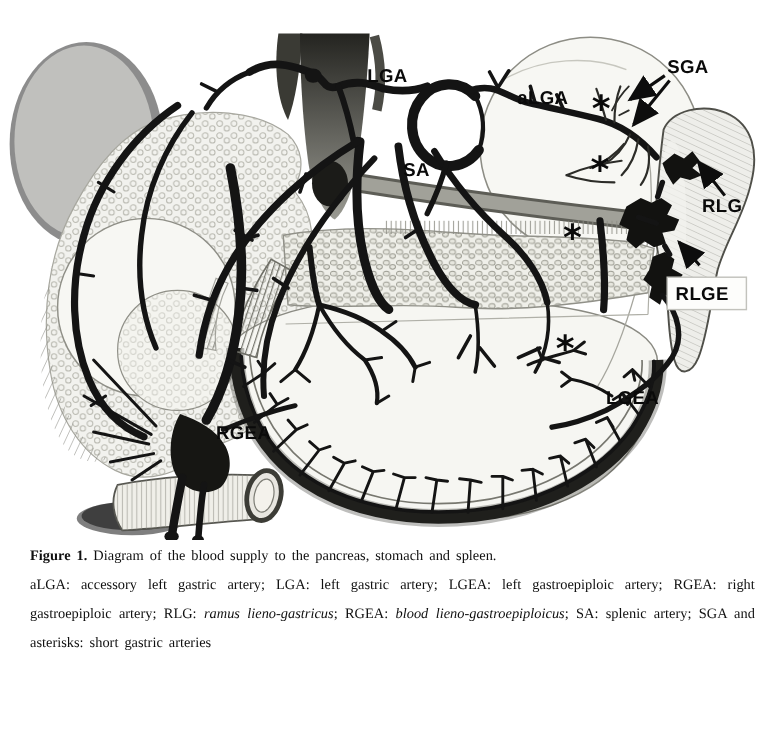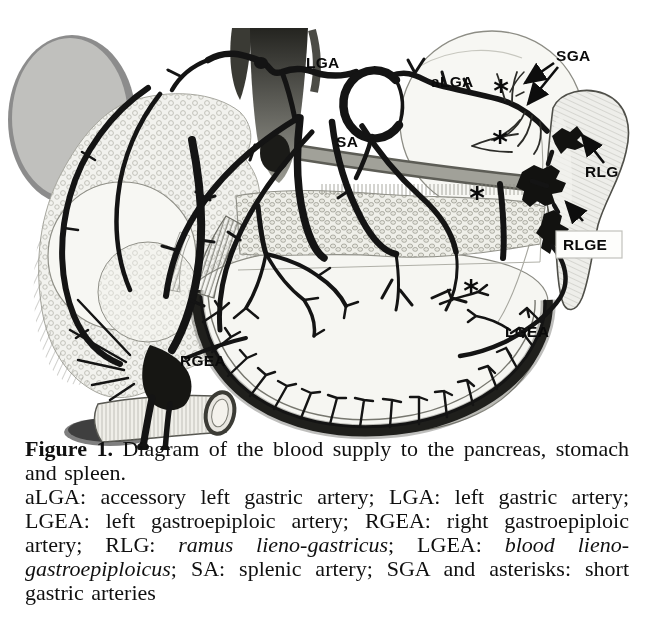--- a/index.html
+++ b/index.html
@@ -1,20 +1,20 @@
 <!DOCTYPE html>
 <html><head>
 <meta charset="utf-8">
 <style>
   html,body{margin:0;padding:0;background:#fff;}
   .page{position:relative;width:650px;height:625px;background:#ffffff;overflow:hidden;
         font-family:"Liberation Sans",sans-serif;}
   .diagram{position:absolute;left:0;top:0;}
-  .caption{position:absolute;left:25px;width:604px;top:437px;
-           font-family:"Liberation Serif",serif;font-size:22px;line-height:24px;
+  .caption{position:absolute;left:25px;width:604px;top:451px;
+           font-family:"Liberation Serif",serif;font-size:12px;line-height:24px;
            color:#101010;text-align:justify;word-spacing:2px;}
   .caption p{margin:0;}
   .caption .figlab{font-weight:bold;}
   .caption i{font-style:italic;}
   svg text.lab{font-family:"Liberation Sans",sans-serif;font-weight:700;font-size:15.5px;
                fill:#0a0a0a;letter-spacing:.3px;}
   svg text.ast{font-family:"DejaVu Sans",sans-serif;font-weight:700;font-size:30px;fill:#0a0a0a;}
 </style>
 </head>
 <body>
@@ -265,16 +265,16 @@
       <rect x="556" y="231" width="66" height="27" fill="#fdfdfb" stroke="#c2c2bc" stroke-width="1.2"></rect>
       <text class="lab" x="563" y="250">RLGE</text>
     </g>
     <text class="lab" x="505" y="337">LGEA</text>
     <text class="lab" x="180" y="366">RGEA</text>
   </g>
 </svg>
 
 <div class="caption">
   <p><span class="figlab">Figure 1.</span> <span>Diagram of the blood supply to the pancreas, stomach and spleen.</span></p>
-  <p><span>aLGA: accessory left gastric artery; LGA: left gastric artery; LGEA: left gastroepiploic artery; RGEA: right gastroepiploic artery; RLG:</span> <i>ramus lieno-gastricus</i><span>; LGEA:</span> <i>blood lieno-gastroepiploicus</i><span>; SA: splenic artery; SGA and asterisks: short gastric arteries</span></p>
+  <p><span>aLGA: accessory left gastric artery; LGA: left gastric artery; LGEA: left gastroepiploic artery; RGEA: right gastroepiploic artery; RLG:</span> <i>ramus lieno-gastricus</i><span>; RGEA:</span> <i>blood lieno-gastroepiploicus</i><span>; SA: splenic artery; SGA and asterisks: short gastric arteries</span></p>
 </div>
 
 </div>
 
 </body></html>

